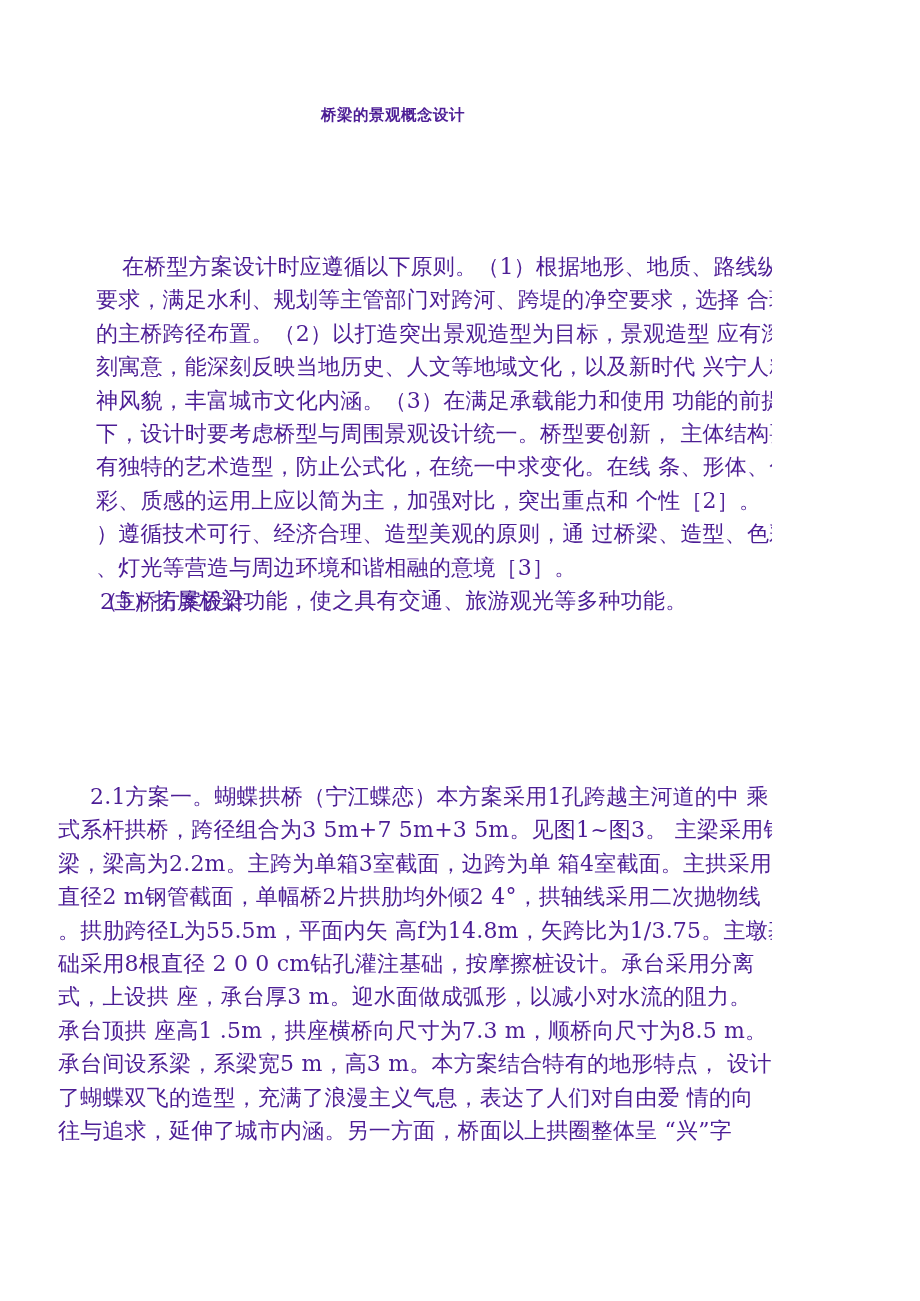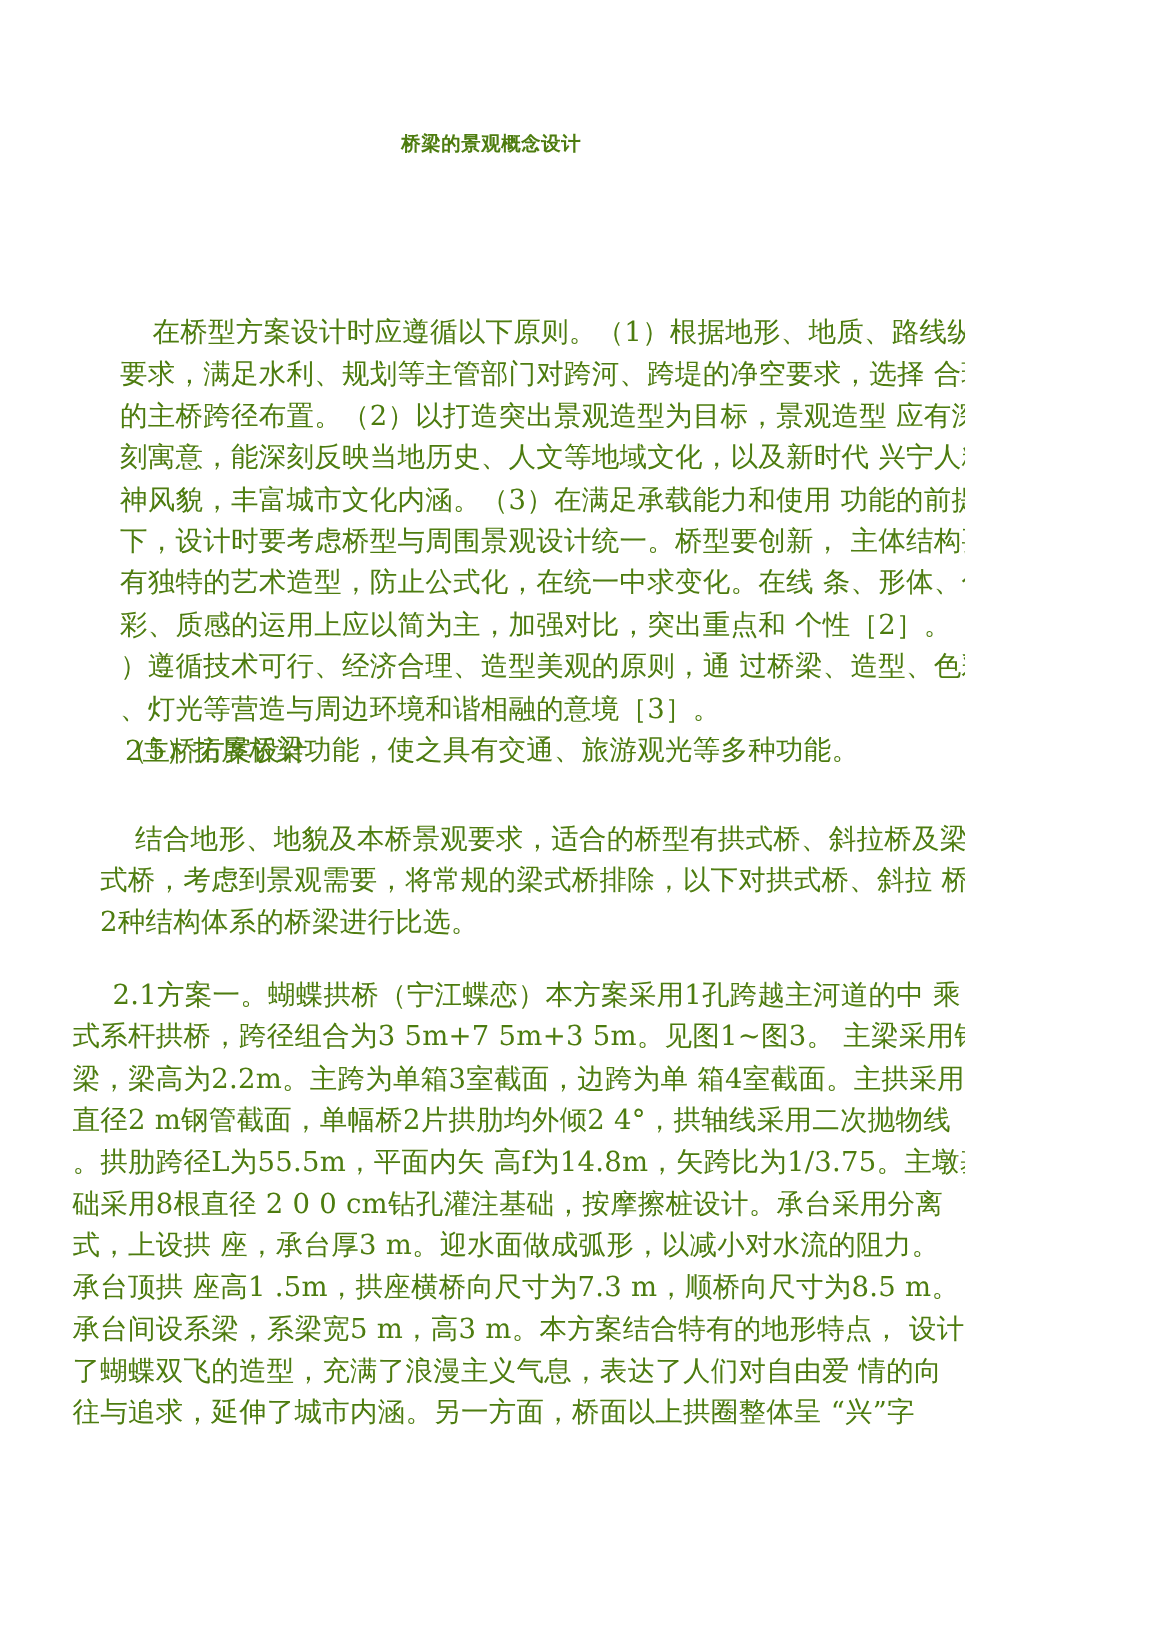--- a/index.html
+++ b/index.html
@@ -7,21 +7,21 @@
     padding: 0;
     background: #ffffff;
   }
   .page {
     position: relative;
     width: 772px;
     height: 1301px;
     background: #ffffff;
     overflow: hidden;
     font-family: "DejaVu Serif", "Liberation Serif", serif;
-    color: #4d7c0f;
+    color: #4c1d95;
   }
   .doc-title {
     position: absolute;
     left: 321px;
     top: 105px;
     font-family: "DejaVu Sans", "Liberation Sans", sans-serif;
     font-size: 15.5px;
     font-weight: 700;
     letter-spacing: 0.5px;
     white-space: pre;
@@ -61,23 +61,20 @@
 神风貌，丰富城市文化内涵。（3）在满足承载能力和使用 功能的前提
 下，设计时要考虑桥型与周围景观设计统一。桥型要创新， 主体结构要
 有独特的艺术造型，防止公式化，在统一中求变化。在线 条、形体、色
 彩、质感的运用上应以简为主，加强对比，突出重点和 个性［2］。（4
 ）遵循技术可行、经济合理、造型美观的原则，通 过桥梁、造型、色彩
 、灯光等营造与周边环境和谐相融的意境［3］。
 （5）拓展桥梁功能，使之具有交通、旅游观光等多种功能。</div>
 
   <div class="sec-heading heading-2">2主桥方案设计</div>
 
-  <div class="body-para para-2">结合地形、地貌及本桥景观要求，适合的桥型有拱式桥、斜拉桥及梁
-式桥，考虑到景观需要，将常规的梁式桥排除，以下对拱式桥、斜拉 桥
-2种结构体系的桥梁进行比选。</div>
 
   <div class="body-para para-3">2.1方案一。蝴蝶拱桥（宁江蝶恋）本方案采用1孔跨越主河道的中 乘
 式系杆拱桥，跨径组合为3 5m+7 5m+3 5m。见图1~图3。 主梁采用钢箱
 梁，梁高为2.2m。主跨为单箱3室截面，边跨为单 箱4室截面。主拱采用
 直径2 m钢管截面，单幅桥2片拱肋均外倾2 4°，拱轴线采用二次抛物线
 。拱肋跨径L为55.5m，平面内矢 高f为14.8m，矢跨比为1/3.75。主墩基
 础采用8根直径 2 0 0 cm钻孔灌注基础，按摩擦桩设计。承台采用分离
 式，上设拱 座，承台厚3 m。迎水面做成弧形，以减小对水流的阻力。
 承台顶拱 座高1 .5m，拱座横桥向尺寸为7.3 m，顺桥向尺寸为8.5 m。
 承台间设系梁，系梁宽5 m，高3 m。本方案结合特有的地形特点， 设计

